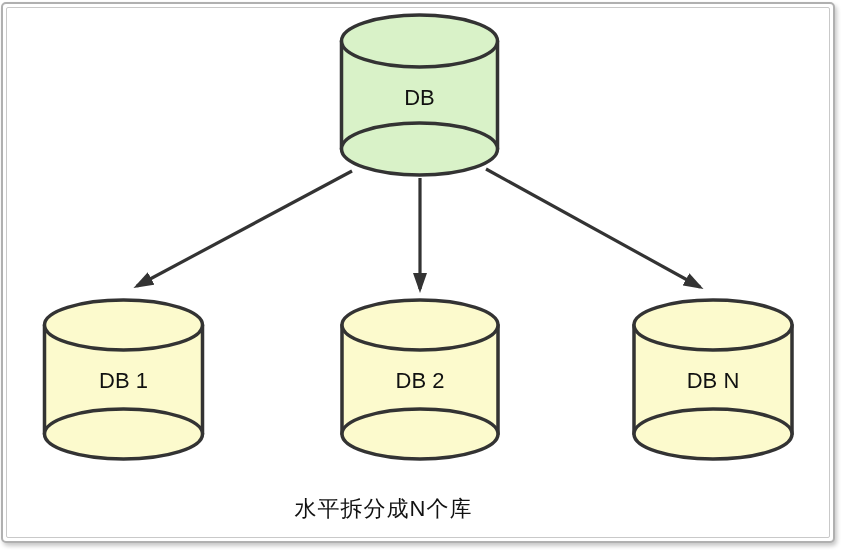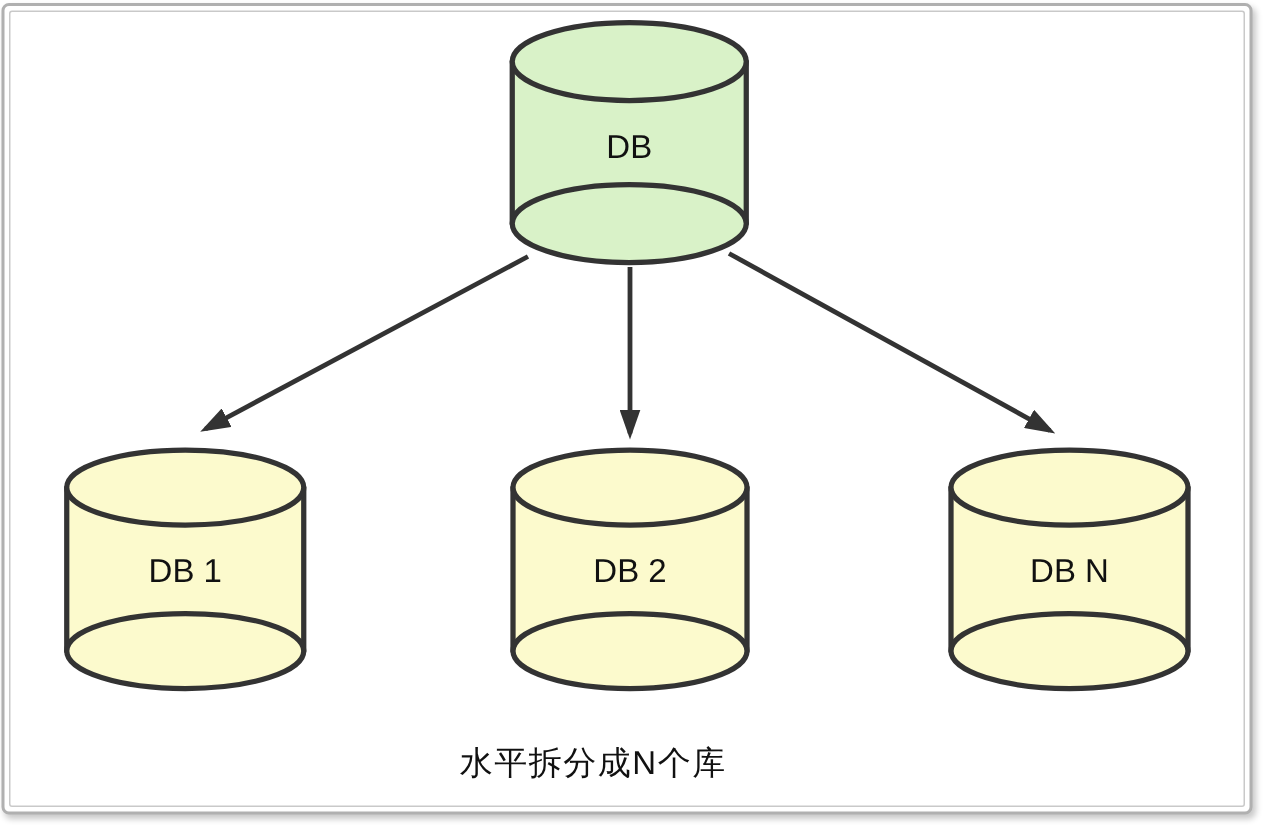--- a/index.html
+++ b/index.html
@@ -45,21 +45,21 @@
     stroke-linecap: butt;
     fill: none;
   }
   .node-label {
     font-family: "Liberation Sans", "DejaVu Sans", sans-serif;
     font-size: 22px;
     text-anchor: middle;
   }
   .caption {
     position: absolute;
-    left: 12px;
+    left: 0;
     top: 494px;
     width: 767px;
     text-align: center;
     font-size: 22px;
     color: #111111;
     letter-spacing: 1px;
   }
 </style>
 </head>
 <body>

